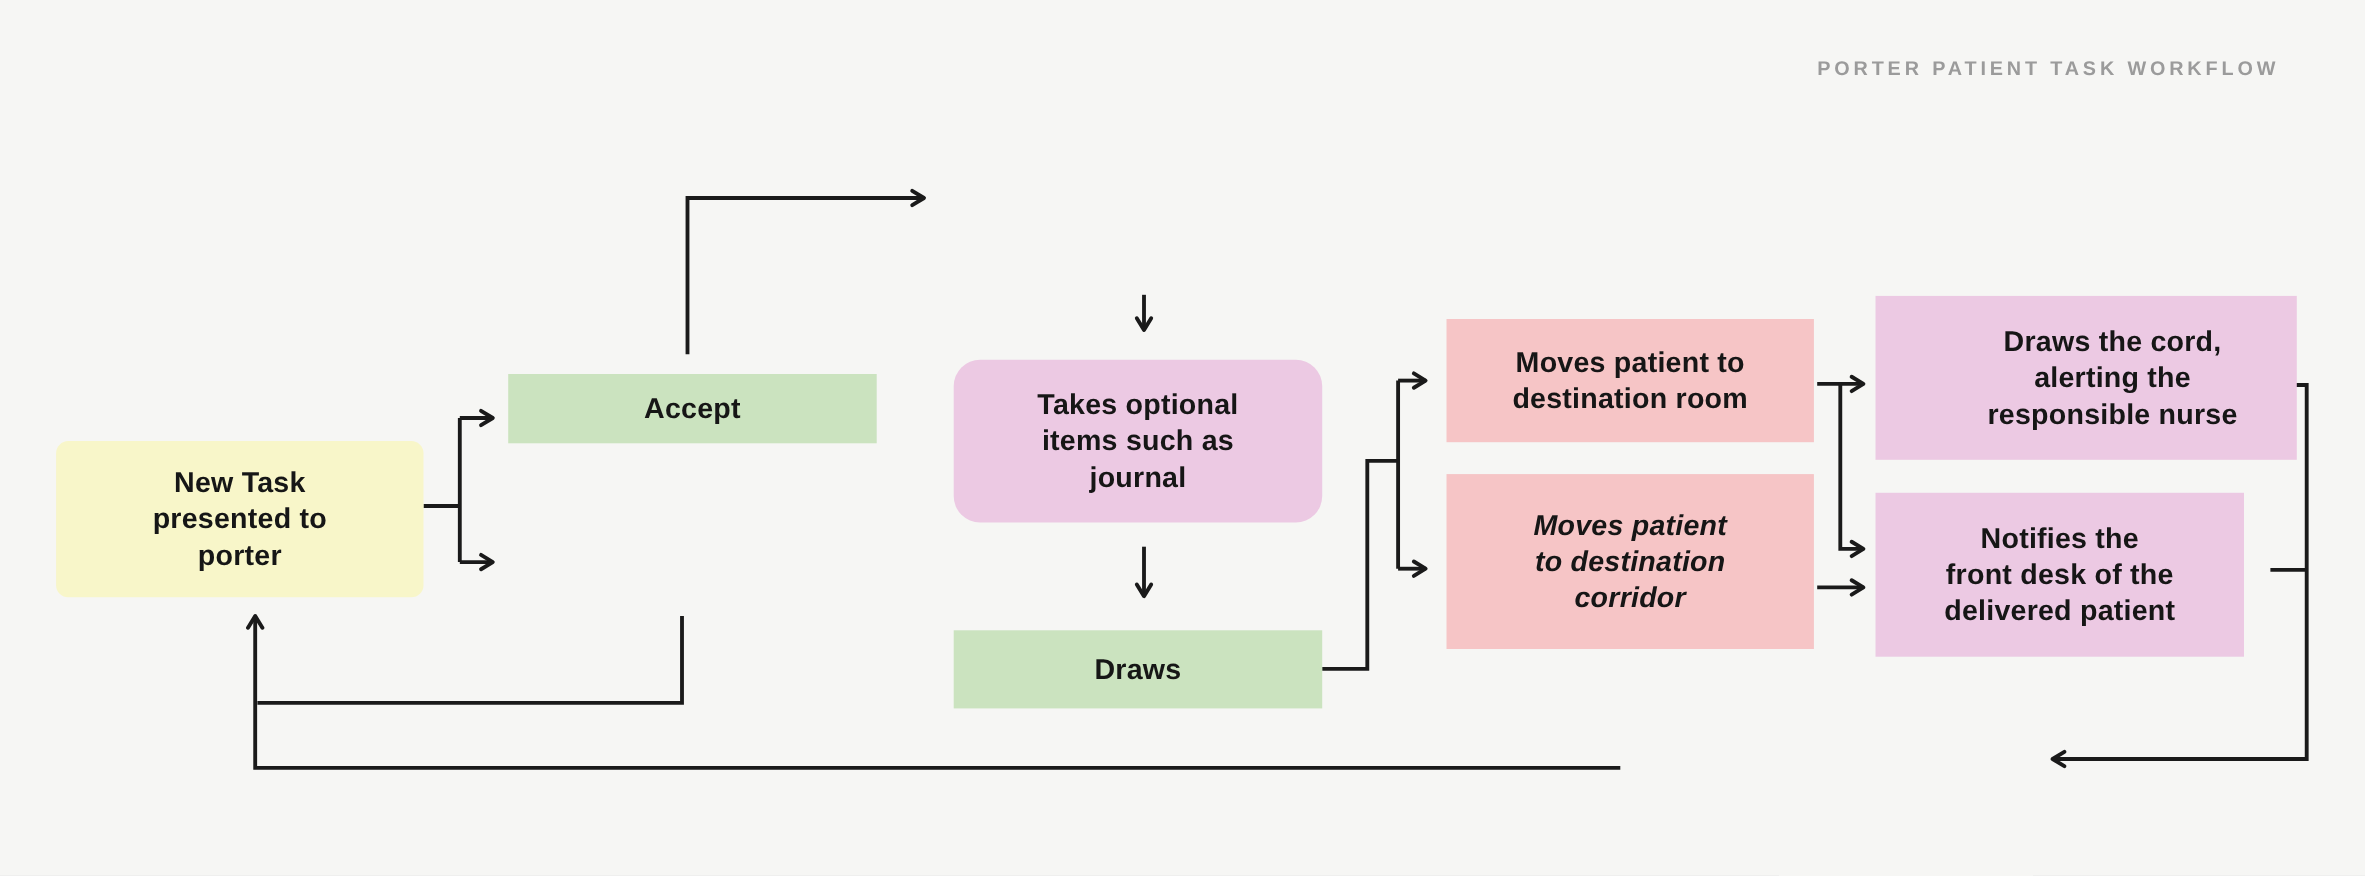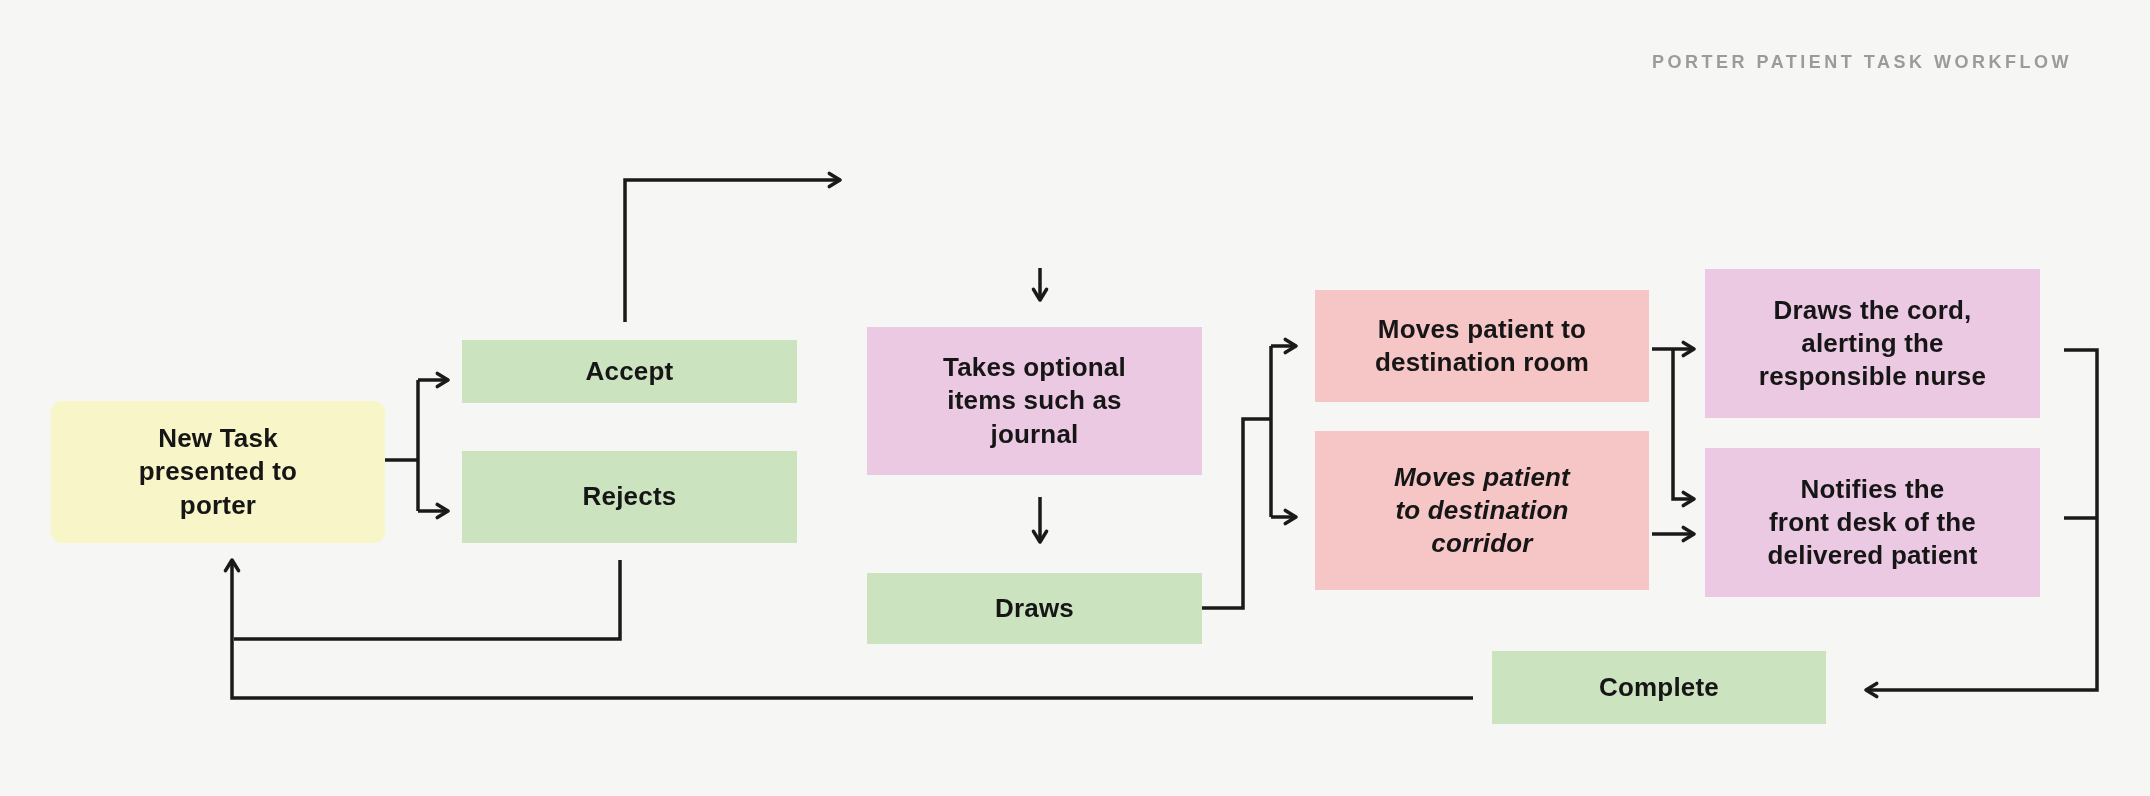--- a/index.html
+++ b/index.html
@@ -42,21 +42,21 @@
   }
   
   .n0  { left: 51px;   top: 401px; width: 334px; height: 142px; }
   .n1  { left: 462px;  top: 340px; width: 335px; height: 63px;  }
   .n2  { left: 462px;  top: 451px; width: 335px; height: 92px;  }
   .n3  { left: 867px;  top: 107px; width: 335px; height: 141px; }
   .n4  { left: 867px;  top: 327px; width: 335px; height: 148px; }
   .n5  { left: 867px;  top: 573px; width: 335px; height: 71px;  }
   .n6  { left: 1315px; top: 290px; width: 334px; height: 112px; }
   .n7  { left: 1315px; top: 431px; width: 334px; height: 159px; font-style: italic; }
-  .n8  { left: 1705px; top: 269px; width: 335px; height: 149px; }
+  .n8  { left: 1705px; top: 269px; width: 335px; height: 149px; padding-left: 48px; }
   .n9  { left: 1705px; top: 448px; width: 335px; height: 149px; }
   .n10 { left: 1492px; top: 651px; width: 334px; height: 73px;  }
   .edges-svg {
     position: absolute;
     left: 0;
     top: 0;
     pointer-events: none;
   }
   .connector {
     stroke: var(--color-line, #1A1A1A);
@@ -112,24 +112,21 @@
   </svg>
 
   <div class="node n0" style="background: rgb(248, 246, 201); border-radius: 11px;">
     <span class="node-label">New Task
 presented to
 porter</span>
   </div>
   <div class="node n1" style="background: rgb(203, 227, 191);">
     <span class="node-label">Accept</span>
   </div>
-  <div class="node n2" style="background: rgb(203, 227, 191);">
-    <span class="node-label">Rejects</span>
-  </div>
-  <div class="node n4" style="background: rgb(236, 201, 227);">
+  <div class="node n4" style="background: rgb(236, 201, 227); border-radius: 24px;">
     <span class="node-label">Takes optional
 items such as
 journal</span>
   </div>
   <div class="node n5" style="background: rgb(203, 227, 191);">
     <span class="node-label">Draws</span>
   </div>
   <div class="node n6" style="background: rgb(246, 197, 198);">
     <span class="node-label">Moves patient to
 destination room</span>
@@ -142,17 +139,14 @@
   <div class="node n8" style="background: rgb(236, 201, 227);">
     <span class="node-label">Draws the cord,
 alerting the
 responsible nurse</span>
   </div>
   <div class="node n9" style="background: rgb(236, 201, 227);">
     <span class="node-label">Notifies the
 front desk of the
 delivered patient</span>
   </div>
-  <div class="node n10" style="background: rgb(203, 227, 191);">
-    <span class="node-label">Complete</span>
-  </div>
 
 </div>
 
 </body></html>

